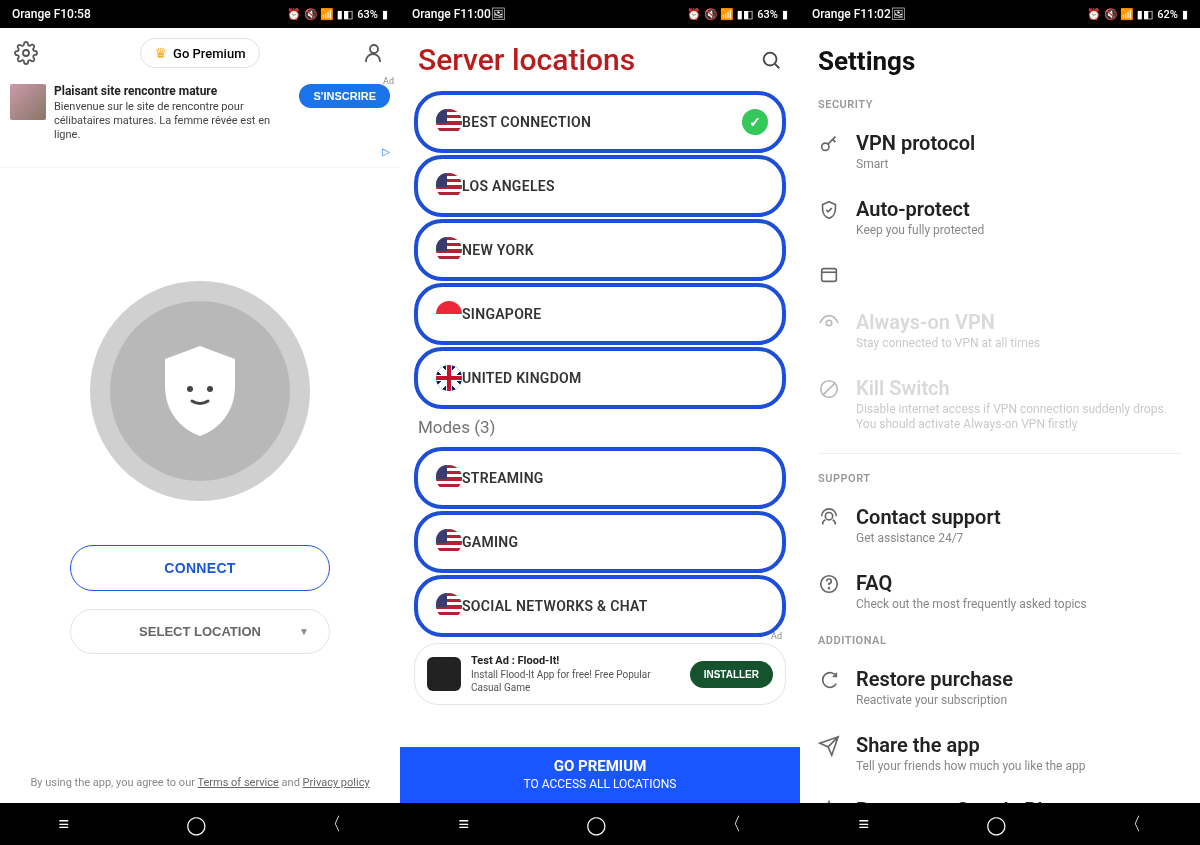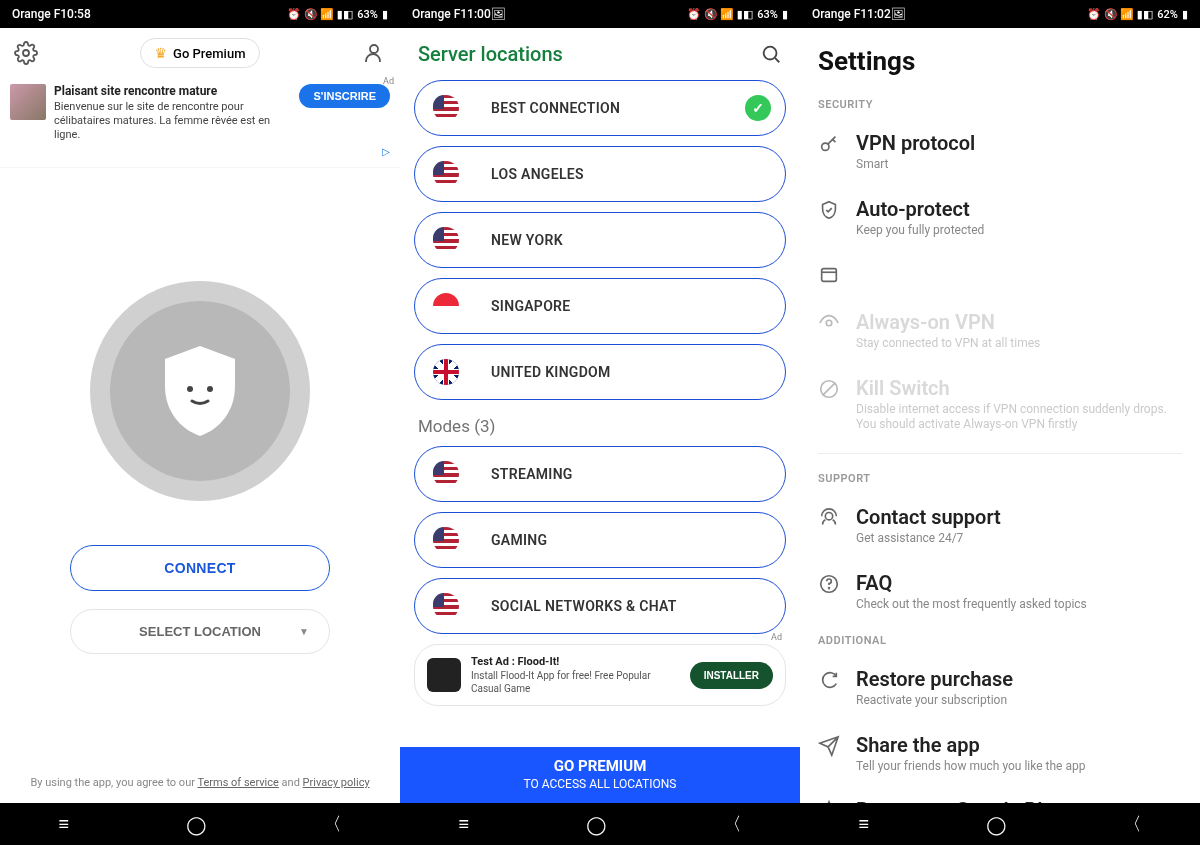--- a/index.html
+++ b/index.html
@@ -33,24 +33,24 @@
   .vpn-circle { width: 220px; height: 220px; border-radius: 50%; background: #d0d0d0; display: flex; align-items: center; justify-content: center; margin-bottom: 40px; }
   .vpn-inner { width: 180px; height: 180px; border-radius: 50%; background: #b8b8b8; display: flex; align-items: center; justify-content: center; }
   .shield { position: relative; }
   .connect-btn { width: 260px; padding: 14px; border: 1.5px solid #1a56db; border-radius: 28px; background: #fff; color: #1a56db; font-size: 14px; font-weight: 700; letter-spacing: 0.3px; margin-bottom: 14px; }
   .location-btn { width: 260px; padding: 14px; border: 1px solid #e4e4e4; border-radius: 28px; background: #fff; color: #666; font-size: 13px; font-weight: 600; display: flex; align-items: center; justify-content: center; gap: 40px; position: relative; }
   .loc-caret { position: absolute; right: 20px; color: #888; font-size: 10px; }
   .terms-line { font-size: 11px; color: #888; text-align: center; padding: 10px 12px 14px; }
   .terms-line u { color: #666; }
   
   .hdr2 { display: flex; align-items: center; justify-content: space-between; padding: 14px 18px 10px; }
-  .hdr2-title { font-size: 20px; font-weight: 500; color: #15803d; }
+  .hdr2-title { font-size: 30px; font-weight: 500; color: #b91c1c; }
   .search-icon { width: 22px; height: 22px; color: #444; }
   .server-list { flex: 1; overflow-y: auto; padding: 4px 14px 0; }
-  .server-item { border: 1px solid #1d4ed8; border-radius: 28px; padding: 14px 18px; margin-bottom: 10px; display: flex; align-items: center; gap: 32px; position: relative; }
+  .server-item { border: 4px solid #1d4ed8; border-radius: 28px; padding: 14px 18px; margin-bottom: 2px; display: flex; align-items: center; gap: 0; position: relative; }
   .flag { width: 26px; height: 26px; border-radius: 50%; flex-shrink: 0; }
   .flag-us { background: linear-gradient(to bottom, #b22234 0%, #b22234 12%, #fff 12%, #fff 24%, #b22234 24%, #b22234 36%, #fff 36%, #fff 48%, #b22234 48%, #b22234 60%, #fff 60%, #fff 72%, #b22234 72%, #b22234 84%, #fff 84%); position: relative; }
   .flag-us::before { content:''; position:absolute; top:0; left:0; width:42%; height:52%; background:#3c3b6e; border-top-left-radius: 13px;}
   .flag-sg { background: #fff; position: relative; }
   .flag-sg::before { content:''; position:absolute; top:0; left:0; right:0; height:50%; background:#ed2939; border-top-left-radius:13px; border-top-right-radius:13px;}
   .flag-uk { background: #012169; position: relative; overflow:hidden;}
   .flag-uk::before { content:''; position:absolute; inset:0; background: linear-gradient(45deg, transparent 42%, #fff 42%, #fff 58%, transparent 58%), linear-gradient(-45deg, transparent 42%, #fff 42%, #fff 58%, transparent 58%), linear-gradient(to right, transparent 40%, #fff 40%, #fff 60%, transparent 60%), linear-gradient(to bottom, transparent 40%, #fff 40%, #fff 60%, transparent 60%); }
   .flag-uk::after { content:''; position:absolute; inset:0; background: linear-gradient(to right, transparent 44%, #c8102e 44%, #c8102e 56%, transparent 56%), linear-gradient(to bottom, transparent 44%, #c8102e 44%, #c8102e 56%, transparent 56%); }
   .server-name { font-size: 14px; font-weight: 600; color: #333; letter-spacing: 0.3px; }
   .check-badge { position: absolute; right: 14px; width: 26px; height: 26px; border-radius: 50%; background: #34c759; display: flex; align-items: center; justify-content: center; color: #fff; font-size: 14px; font-weight: bold; }

